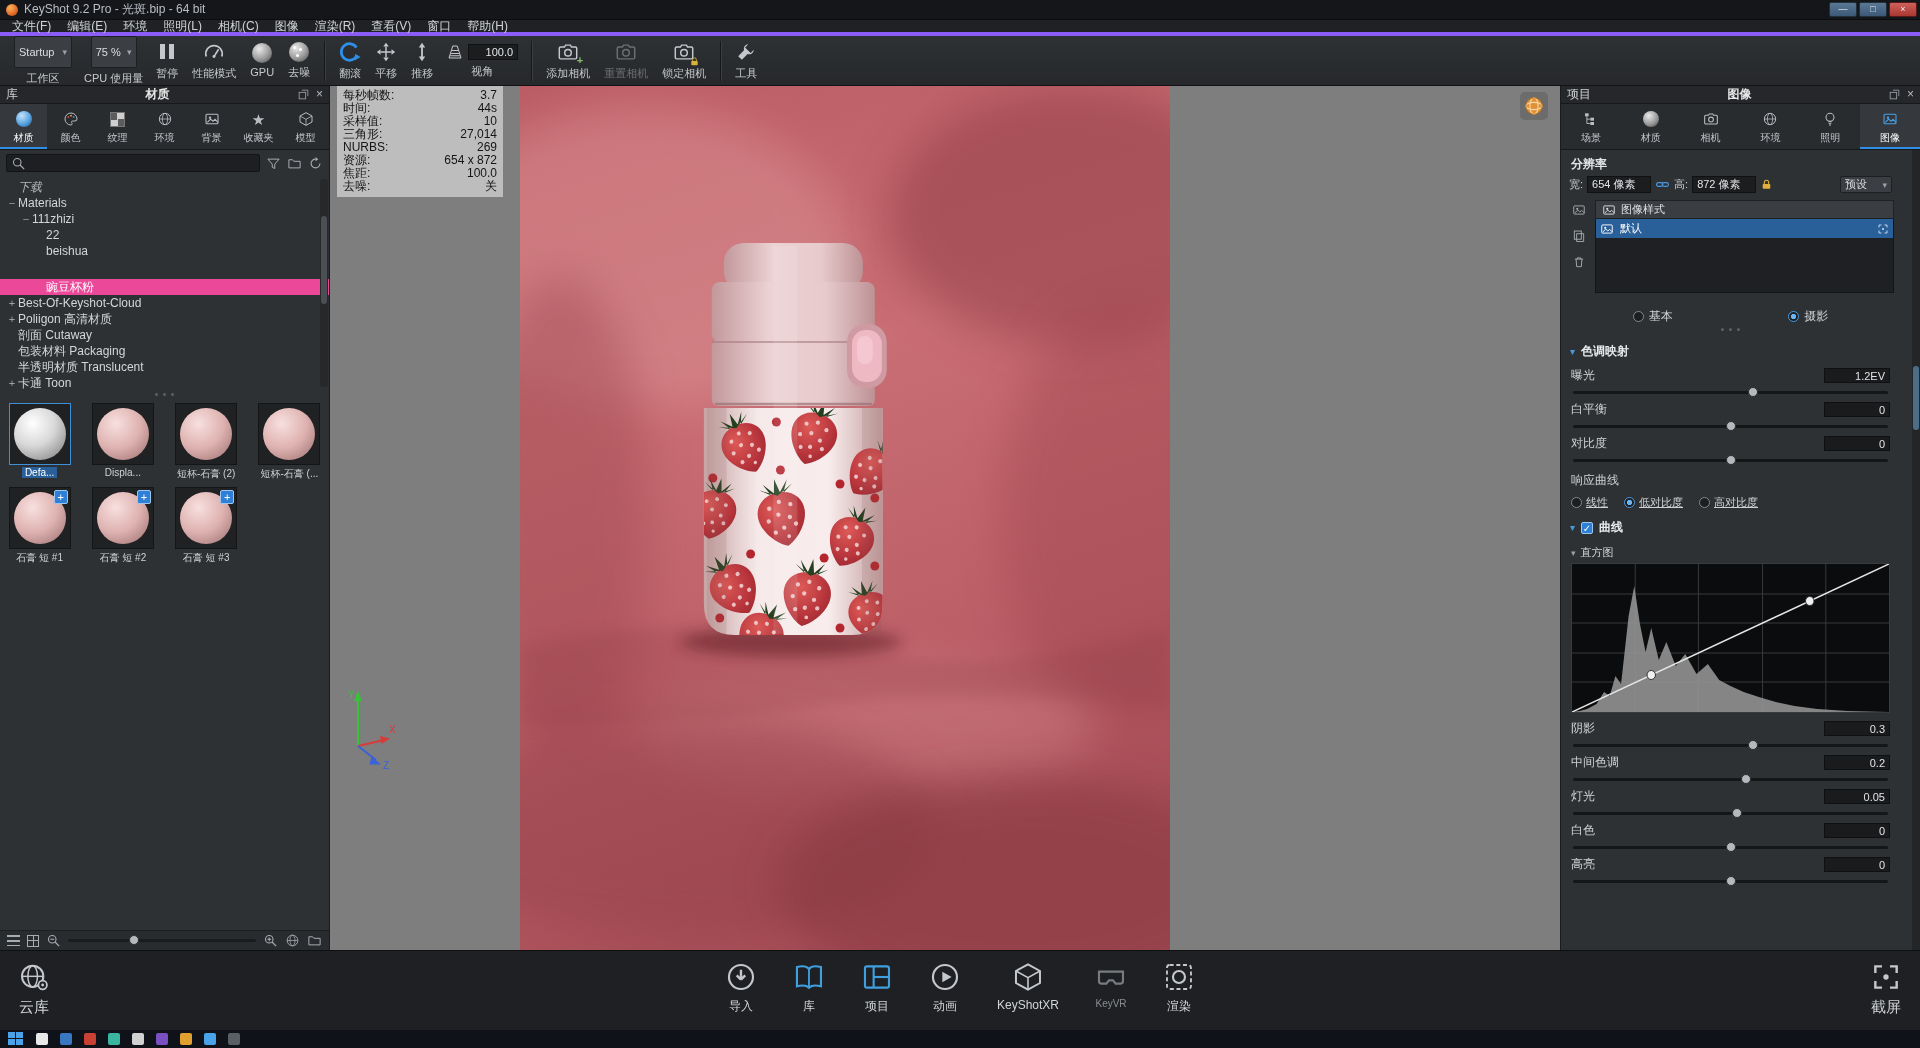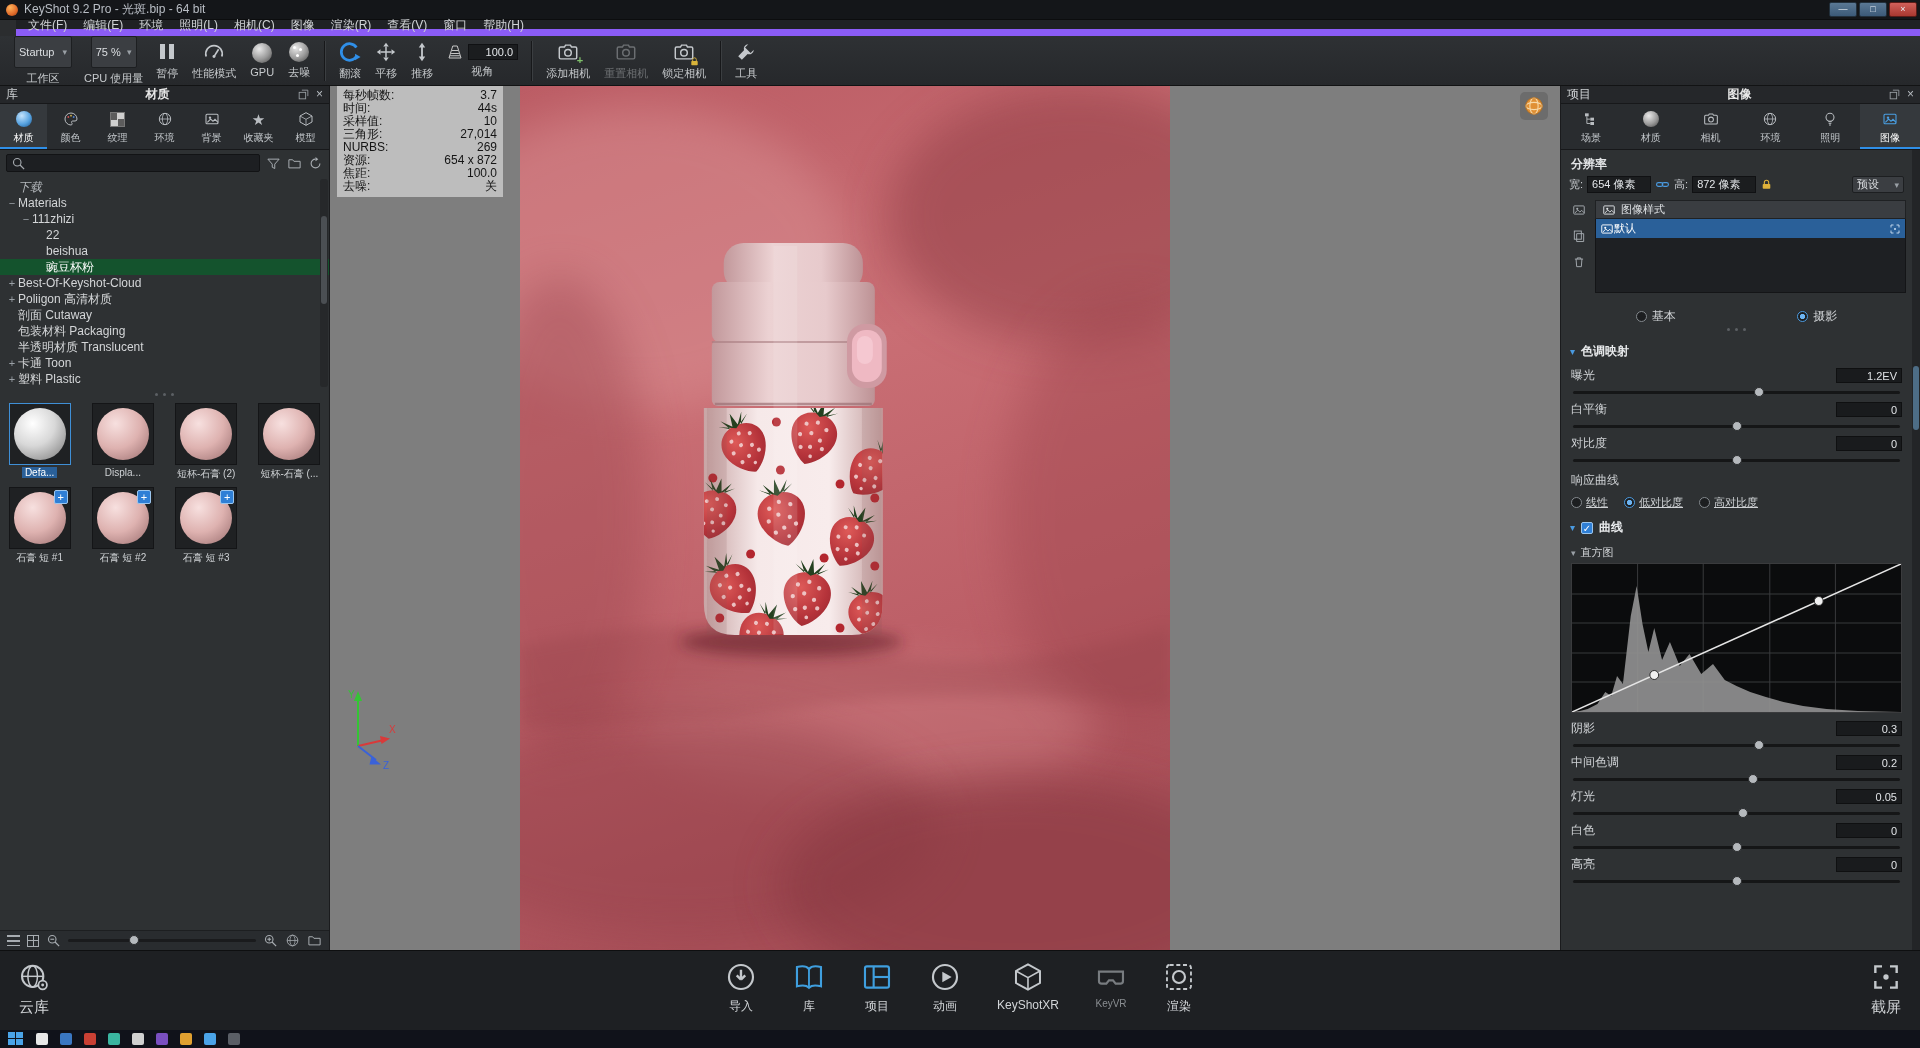--- a/index.html
+++ b/index.html
@@ -9,21 +9,21 @@
 
   
   .titlebar { position:absolute; top:0; left:0; right:0; height:20px; background:#141619; display:flex; align-items:center; padding:0 6px; gap:6px; border-bottom:1px solid #0c0d0e; }
   .applogo { width:12px; height:12px; border-radius:50%; background:radial-gradient(circle at 35% 30%, #ffb35a, #e06a2a 60%, #8a3a12); flex:0 0 auto; }
   .titletext { font-size:12px; color:#b9bec5; }
   .winbtns { position:absolute; right:3px; top:2px; display:flex; gap:2px; }
   .winbtn { width:28px; height:15px; border-radius:2px; background:linear-gradient(#5a7894,#3c5a78); border:1px solid #22303c; color:#e8eef4; font-size:9px; line-height:13px; text-align:center; }
   .winbtn.close { background:linear-gradient(#d0605a,#a83830); border-color:#5a1c18; }
 
   
-  .menubar { position:absolute; top:20px; left:16px; right:0; height:16px; background:#1f2124; display:flex; align-items:center; padding-left:4px; border-bottom:7px solid #8b5cf6; }
+  .menubar { position:absolute; top:20px; left:0; right:0; height:16px; background:#1f2124; display:flex; align-items:center; padding-left:4px; border-bottom:4px solid #8b5cf6; }
   .menuitem { padding:0 8px; font-size:12px; color:#d0d3d6; line-height:16px; }
 
   
   .toolbar { position:absolute; top:36px; left:0; right:0; height:50px; background:linear-gradient(#2e3134,#26282b); display:flex; align-items:center; padding:0 8px; border-bottom:1px solid #121314; }
   .tsep { width:1px; height:40px; background:#17181a; box-shadow:1px 0 0 #3b3e41; margin:0 7px; flex:0 0 auto; }
   .tcol { display:flex; flex-direction:column; align-items:center; gap:3px; padding:2px 6px; }
   .tcol .lbl { font-size:11px; color:#c6c9cc; white-space:nowrap; }
   .dropbox { min-width:58px; height:32px; background:#3b3e42; border:1px solid #1d1f21; border-radius:2px; font-size:11px; color:#dcdfe2; display:flex; align-items:center; justify-content:space-between; padding:0 4px; gap:4px; }
   .droparrow { font-size:9px; color:#9aa0a6; }
   .ibtn { display:flex; flex-direction:column; align-items:center; gap:3px; padding:2px 7px; color:#c4c8cc; }
@@ -63,21 +63,21 @@
 
   
   .left-panel { position:absolute; top:86px; left:0; width:330px; bottom:98px; background:#2e3133; display:flex; flex-direction:column; border-right:1px solid #1a1b1d; }
   .searchrow { display:flex; align-items:center; gap:6px; padding:4px 6px; flex:0 0 auto; }
   .searchbox { flex:1; height:18px; background:#1d1f22; border:1px solid #121315; border-radius:2px; display:flex; align-items:center; gap:4px; padding:0 4px; color:#8a8f94; }
   .searchbox input { flex:1; background:transparent; border:none; outline:none; color:#dddddd; font-size:11px; font-family:inherit; }
   .srico { width:15px; height:15px; color:#a7acb1; display:block; }
   .tree { position:relative; height:214px; padding:3px 0; overflow:hidden; flex:0 0 auto; background:#2e3133; }
   .trow { display:flex; align-items:center; height:16px; font-size:12px; color:#d4d6d8; padding-left:calc(var(--lv) * 14px + 6px); white-space:nowrap; }
   .trow .exp { width:12px; color:#9aa0a6; font-size:11px; text-align:center; flex:0 0 auto; }
-  .trow.selected { background:#14532d; color:#ffffff; }
+  .trow.selected { background:#ec4899; color:#ffffff;margin-top:20px; }
   .trow.italic { font-style:italic; color:#b4b8bc; }
   .treebar { position:absolute; right:1px; top:3px; bottom:3px; width:8px; background:#26282a; border-radius:3px; }
   .treebar .tbthumb { position:absolute; left:1px; right:1px; top:18%; height:42%; background:#4b4f53; border-radius:3px; }
   .dotsrow { height:9px; display:flex; align-items:center; justify-content:center; gap:5px; flex:0 0 auto; }
   .dotsrow i { width:3px; height:3px; border-radius:50%; background:#5c6064; }
   .thumbs { display:grid; grid-template-columns:repeat(4,1fr); gap:6px 4px; padding:4px 0 8px; flex:0 0 auto; }
   .tile { display:flex; flex-direction:column; align-items:center; }
   .timg { width:62px; height:62px; background:#1f2123; border:1px solid #141517; position:relative; display:flex; align-items:center; justify-content:center; }
   .tile.selected .timg { border-color:#3f8fd6; }
   .matsphere { width:52px; height:52px; border-radius:50%; }
@@ -97,32 +97,32 @@
   .viewport { position:absolute; top:86px; left:330px; width:1230px; bottom:98px; background:#7e7e7e; overflow:hidden; }
   .scene { position:absolute; left:190px; top:0; width:650px; height:864px; display:block; }
   .stats { position:absolute; left:7px; top:0; width:166px; background:rgba(198,198,198,0.88); color:#151515; font-size:12px; line-height:13px; padding:3px 6px 4px; }
   .stat { display:flex; justify-content:space-between; }
   .gizmo { position:absolute; left:4px; bottom:180px; width:64px; height:84px; }
   .netind { position:absolute; right:12px; top:6px; width:28px; height:28px; background:rgba(30,30,30,0.18); border-radius:5px; display:flex; align-items:center; justify-content:center; }
   .netind svg { width:22px; height:22px; display:block; }
 
   
   .right-panel { position:absolute; top:86px; right:0; width:360px; bottom:98px; background:#2e3133; display:flex; flex-direction:column; border-left:1px solid #1a1b1d; }
-  .rp-body { position:relative; flex:1; overflow:hidden; padding-right:8px; }
+  .rp-body { position:relative; flex:1; overflow:hidden; padding-right:20px; }
   .seclabel { margin:6px 10px 2px; font-weight:bold; color:#e2e4e6; font-size:12px; }
   .resrow { display:flex; align-items:center; gap:4px; margin:3px 8px 0; font-size:11px; color:#c9ccd0; }
   .resbox { width:64px; height:17px; background:#1b1d1f; border:1px solid #101113; color:#e3e6e9; font-size:11px; display:flex; align-items:center; padding:0 4px; }
   .chainic { width:15px; height:15px; color:#4a9ae0; display:block; }
   .lockic { width:13px; height:13px; color:#e0b23a; display:block; }
   .presetbtn { margin-left:auto; height:17px; min-width:52px; background:#3b3e42; border:1px solid #1d1f21; border-radius:2px; display:flex; align-items:center; justify-content:space-between; padding:0 4px; gap:4px; color:#dcdfe2; }
   .styleblock { display:grid; grid-template-columns:24px 1fr; gap:4px; margin:7px 6px 0; }
   .strip { display:flex; flex-direction:column; align-items:center; gap:12px; padding-top:3px; color:#a7acb1; }
   .shead { height:19px; background:#3a3d41; border:1px solid #1f2123; display:flex; align-items:center; padding:0 6px; font-size:11px; color:#e0e3e6; gap:5px; }
   .slist { height:74px; background:#1e2023; border:1px solid #141517; border-top:none; }
-  .sitem { height:19px; background:#2a6099; display:flex; align-items:center; gap:0; padding:0 4px; color:#fff; font-size:11px; }
+  .sitem { height:19px; background:#2a6099; display:flex; align-items:center; gap:6px; padding:0 4px; color:#fff; font-size:11px; }
   .sitem .ric { margin-left:auto; width:12px; height:12px; color:#cfe2f4; }
   .modesrow { display:flex; justify-content:space-around; margin:15px 14px 0; }
   .mode { display:flex; align-items:center; gap:5px; font-size:12px; color:#cfd2d5; }
   .rad { width:11px; height:11px; border-radius:50%; border:1px solid #84898e; background:#1c1e20; flex:0 0 auto; }
   .rad.on { border-color:#4a9ae0; background:radial-gradient(circle, #6cb4f2 0 38%, #1c1e20 46%); }
   .sect { display:flex; align-items:center; gap:6px; margin:9px 9px 0; font-size:12px; font-weight:bold; color:#e8eaec; }
   .sect .arr { color:#4a9ae0; font-size:10px; }
   .cbx { width:12px; height:12px; background:#2f7fd6; border:1px solid #9cc6ee; color:#fff; font-size:10px; line-height:11px; text-align:center; border-radius:2px; }
   .srow { margin:7px 10px 0; }
   .srow-top { display:flex; justify-content:space-between; align-items:center; font-size:12px; color:#cfd2d5; }

